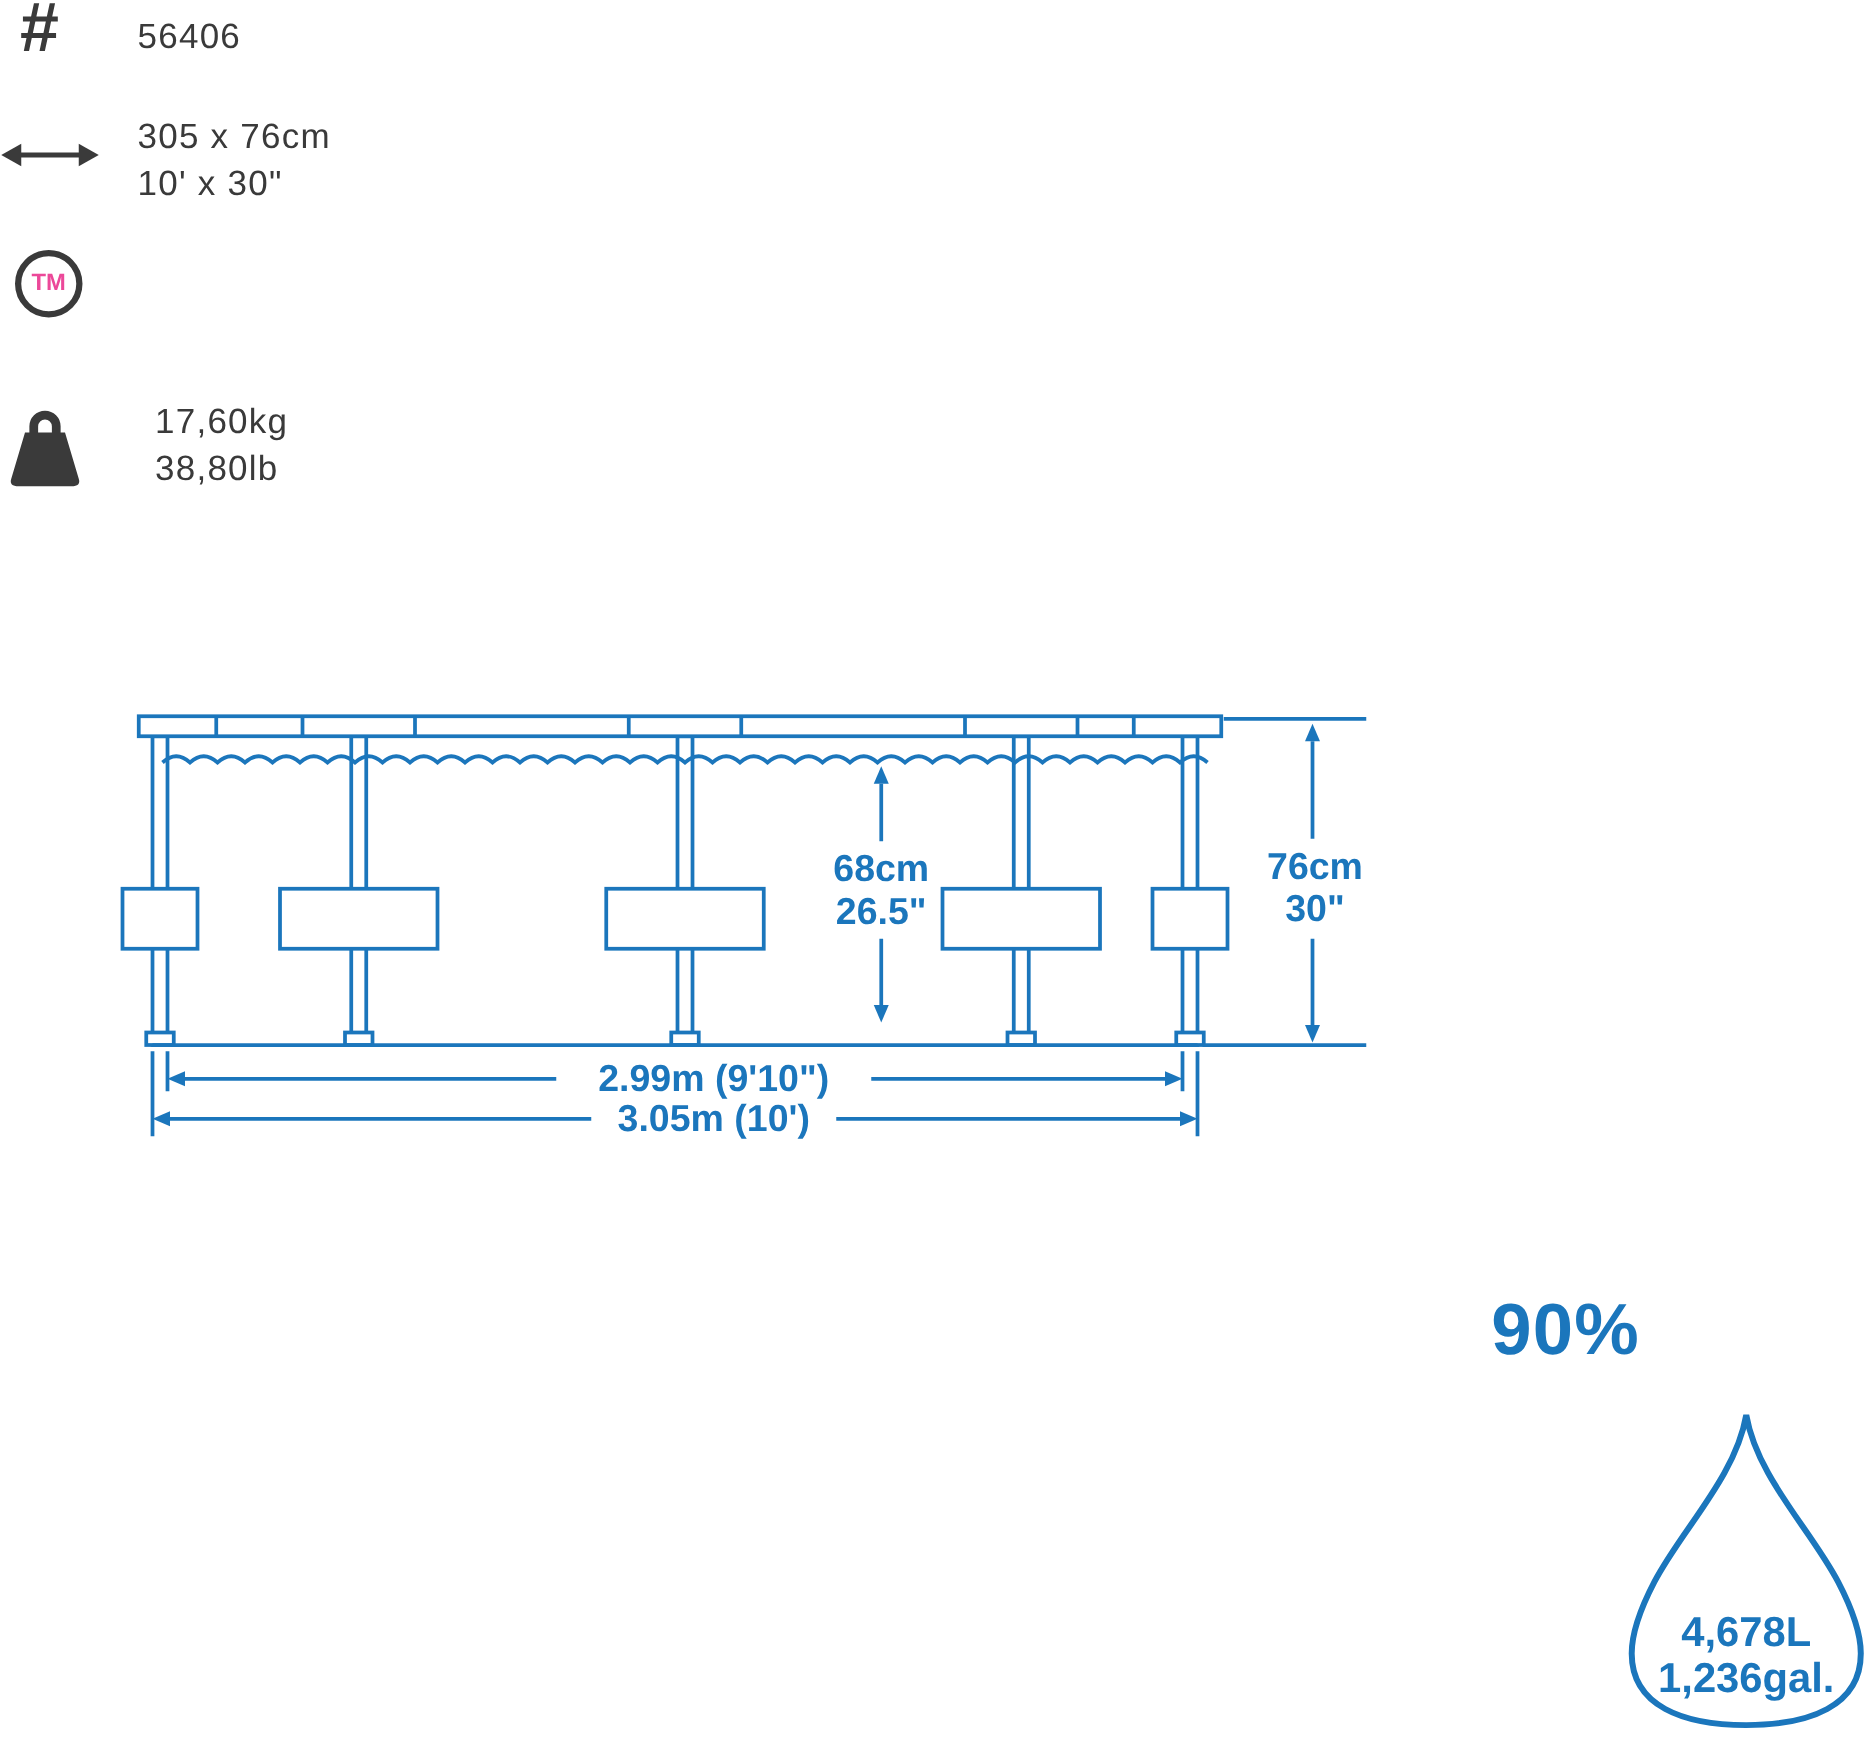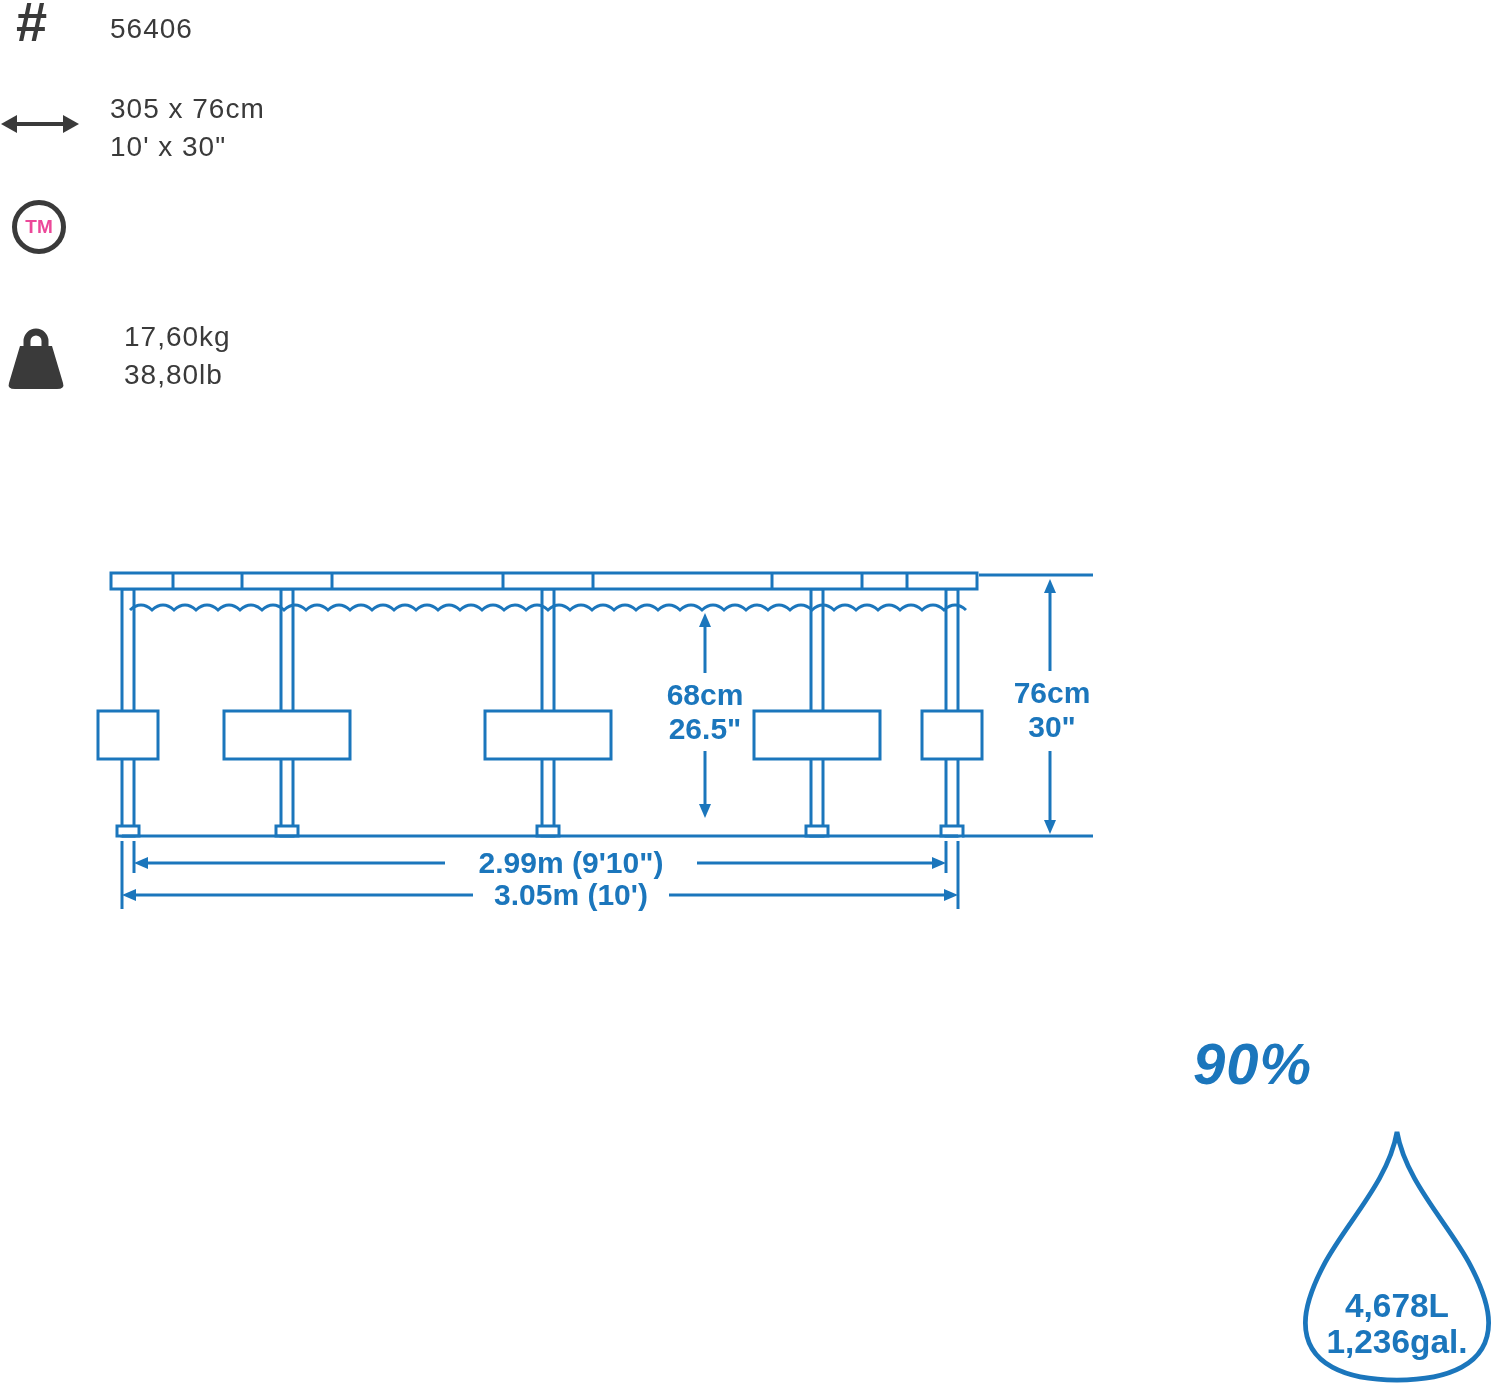--- a/index.html
+++ b/index.html
@@ -23,21 +23,21 @@
   .weight-icon{left:6px;top:326px;width:60px;height:64px;}
   .weight-block{left:124px;top:318px;}
   
   .pool-svg{left:85px;top:553px;width:1020px;height:372px;}
   .pool-svg .ln{stroke:#1b76bc;stroke-width:3;fill:none;}
   .pool-svg .shape{stroke:#1b76bc;stroke-width:3;fill:#ffffff;}
   .pool-svg .arr{fill:#1b76bc;stroke:none;}
   .pool-svg text{fill:#1b76bc;font-weight:700;font-size:30px;font-family:"Liberation Sans",sans-serif;}
   
   .percent{left:1120px;top:1030px;width:192px;text-align:right;
-    font-size:58px;font-weight:700;color:#1b76bc;letter-spacing:1px;font-style:italic;}
+    font-size:58px;font-weight:700;color:#1b76bc;letter-spacing:1px;}
   .drop-svg{left:1292px;top:1126px;width:210px;height:260px;}
   .drop-svg .outline{stroke:#1b76bc;stroke-width:5;fill:#ffffff;}
   .drop-svg text{fill:#1b76bc;font-weight:700;font-size:35px;text-anchor:middle;
     font-family:"Liberation Sans",sans-serif;}
 </style>
 </head>
 <body>
 
 <div class="stage">
 

